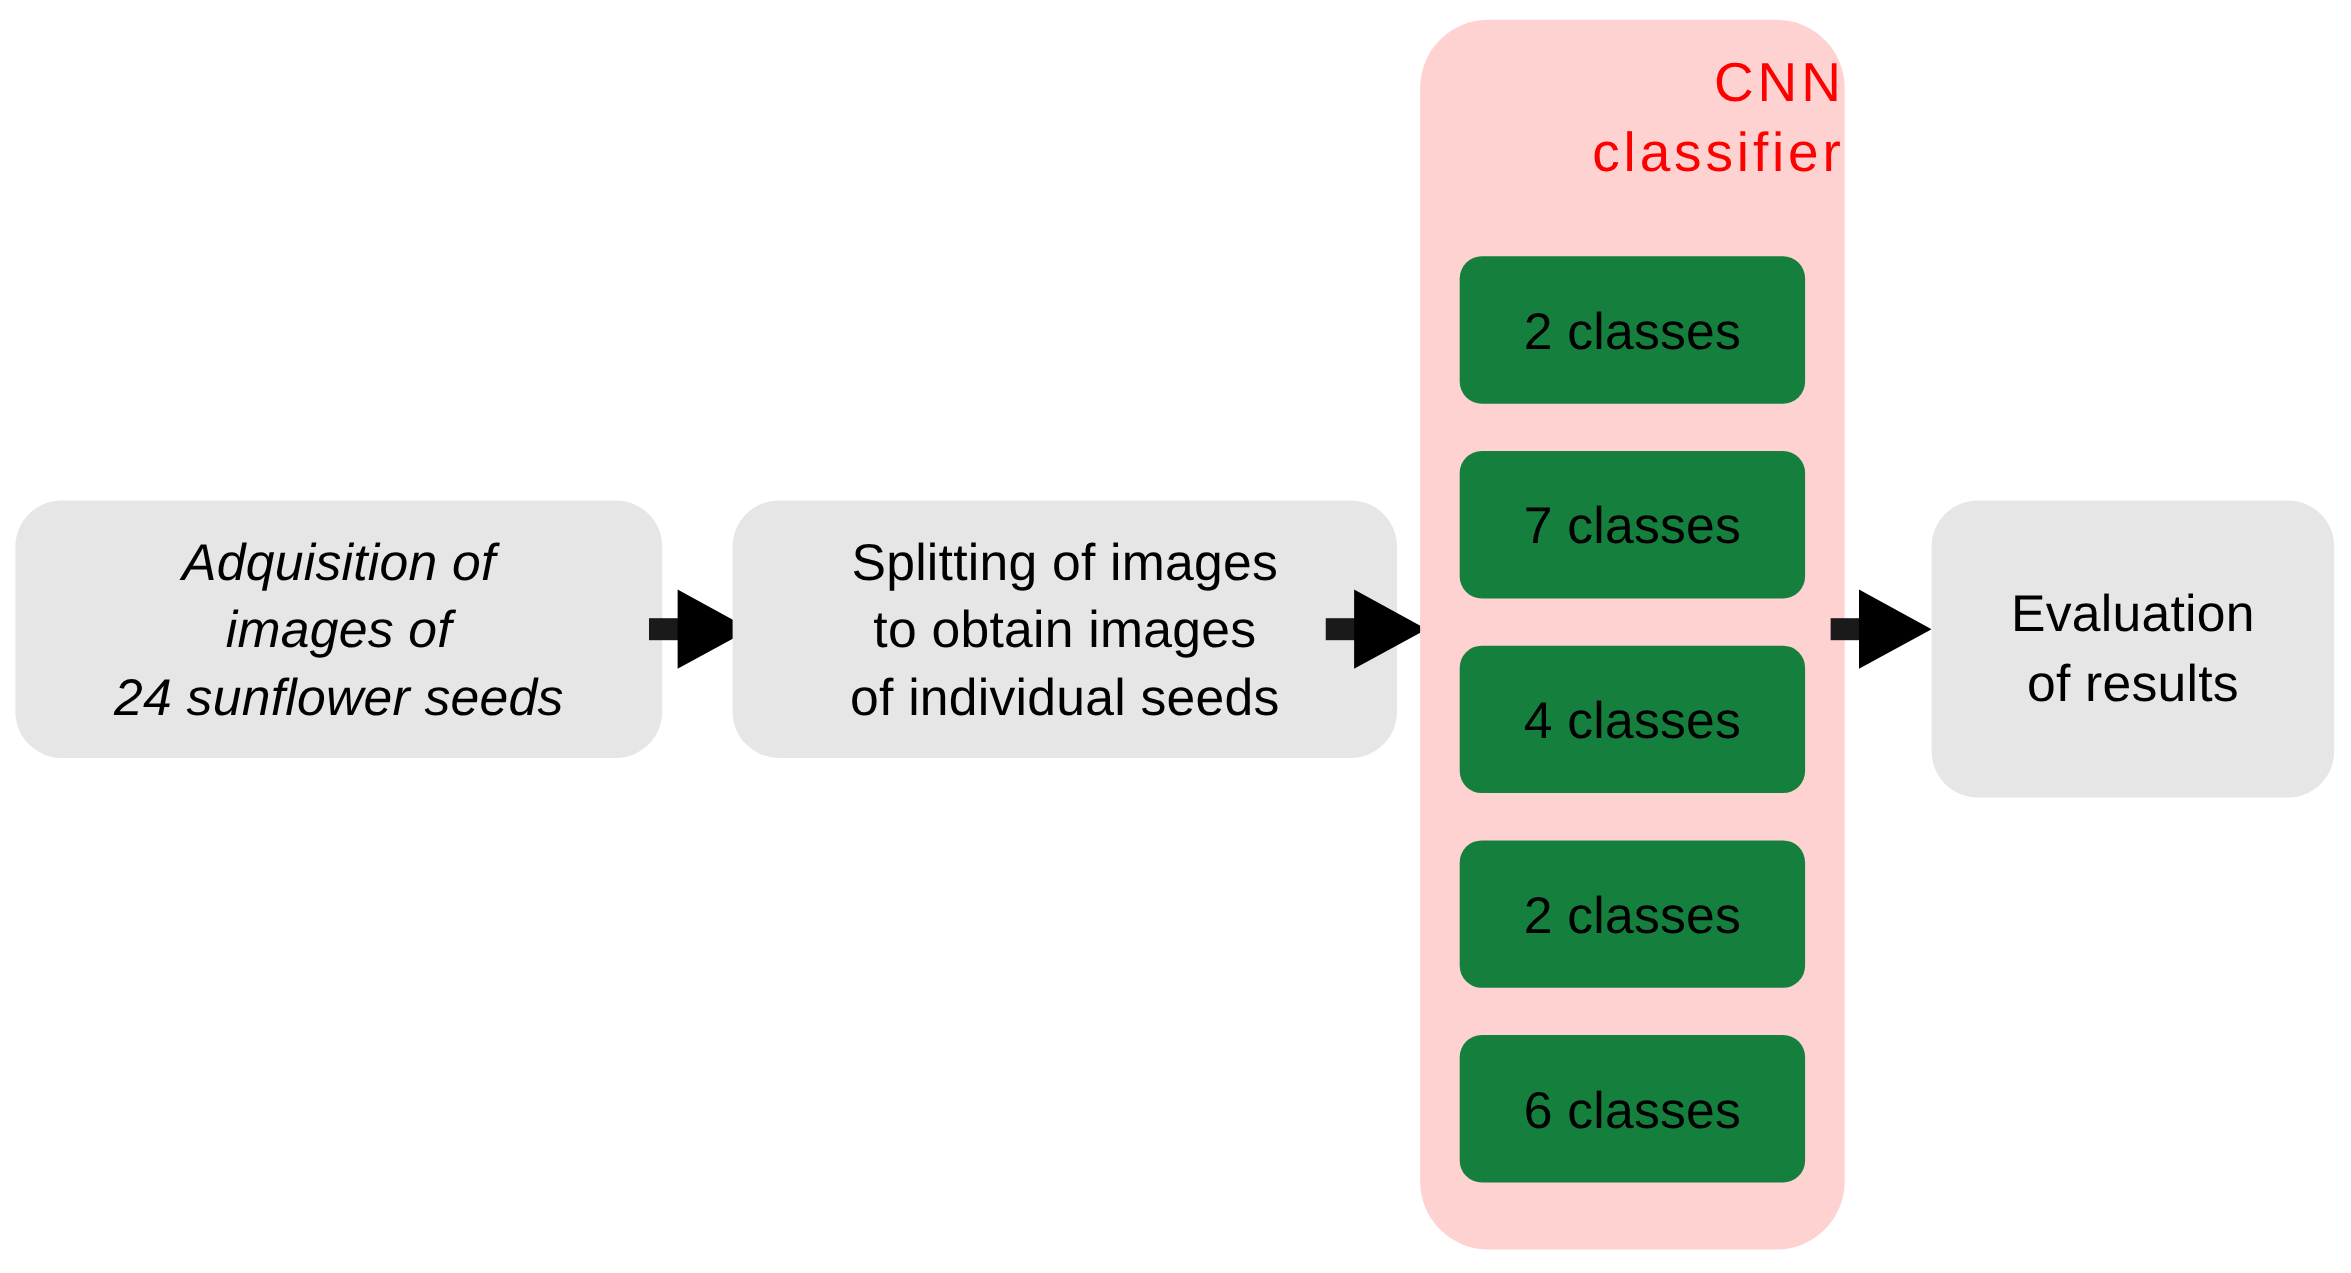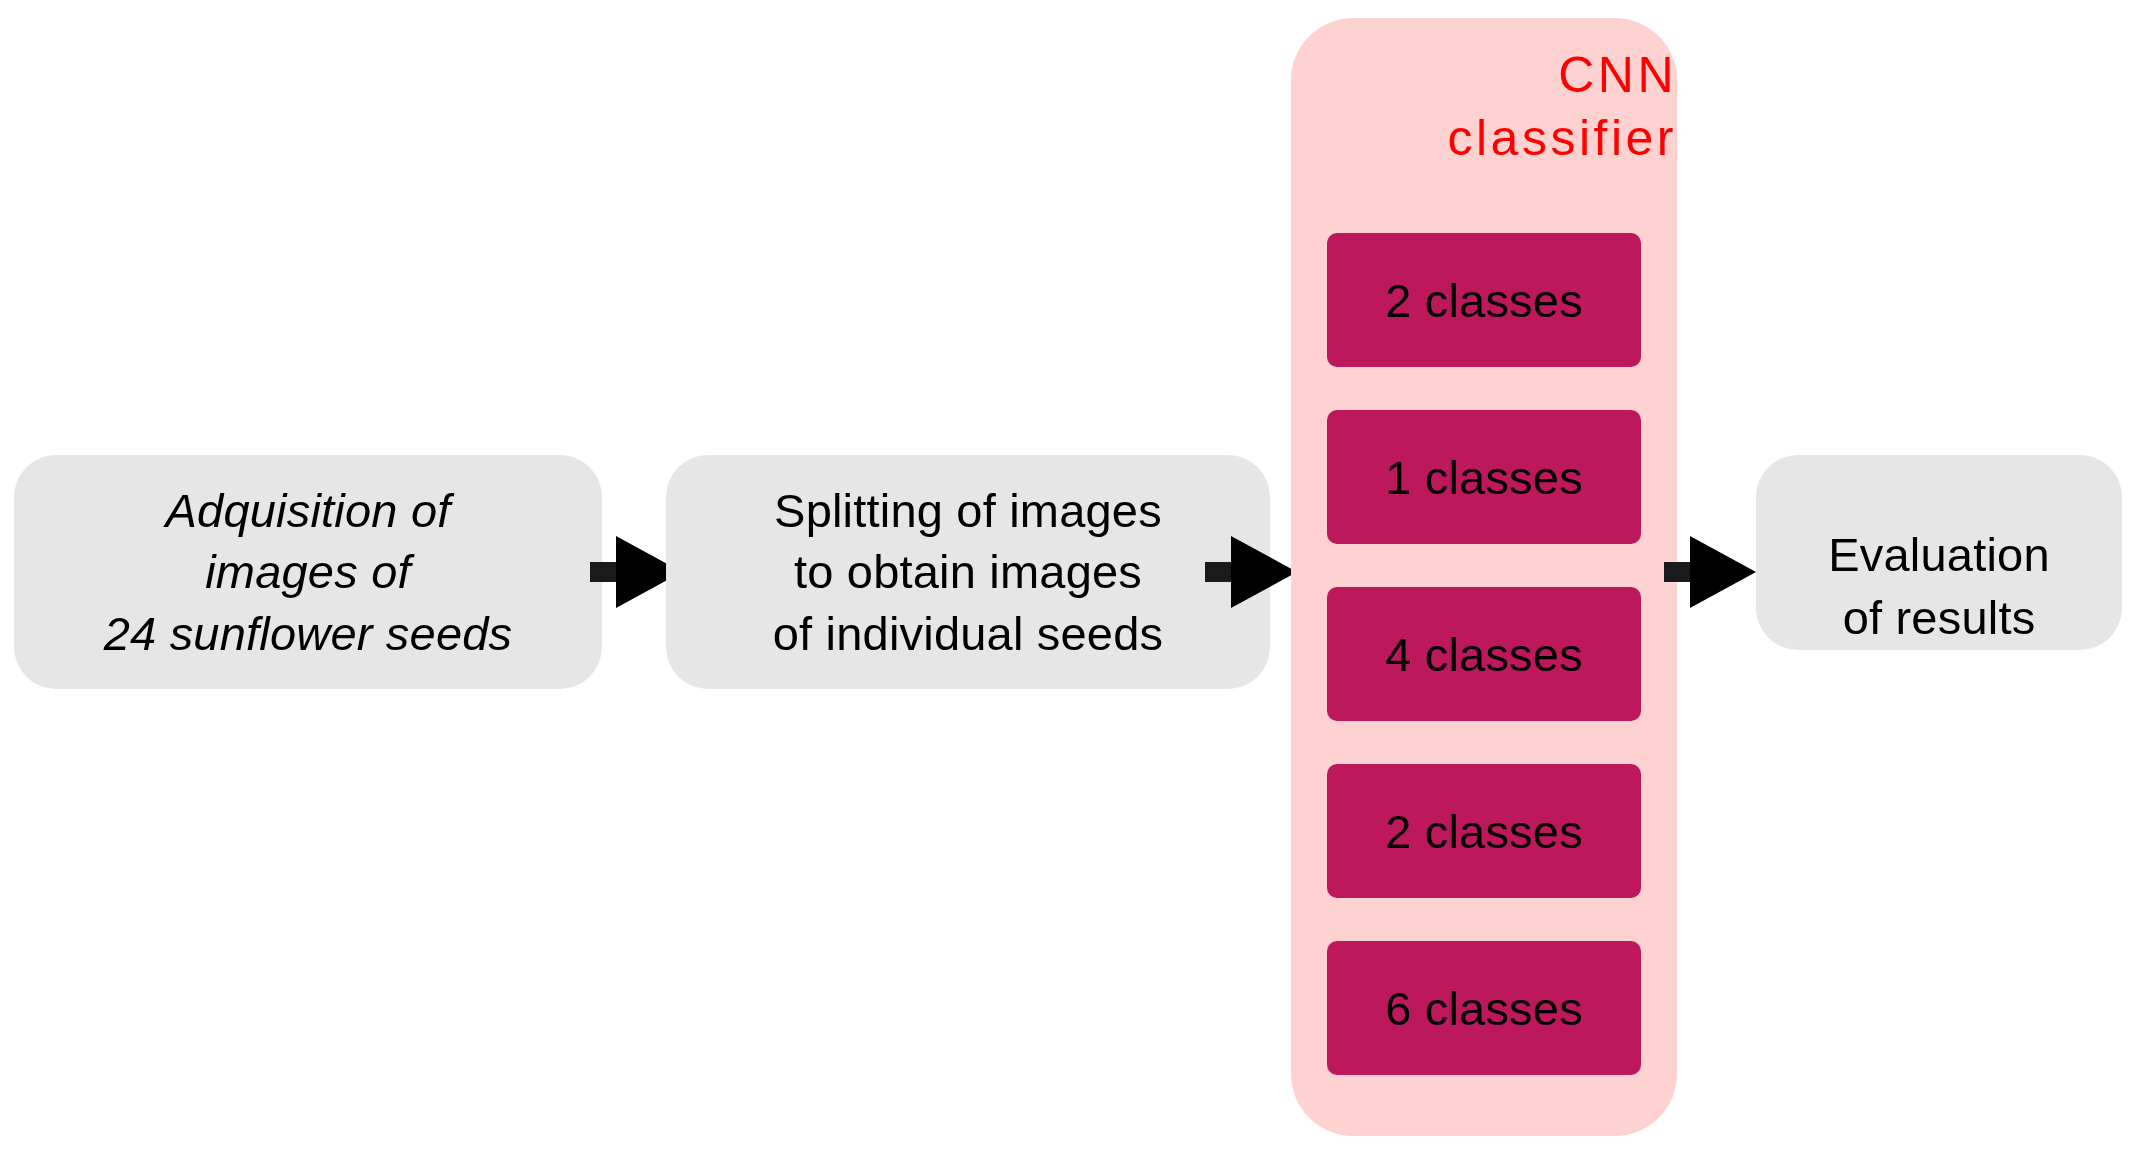--- a/index.html
+++ b/index.html
@@ -53,22 +53,21 @@
   #box-splitting {
     left: 666px;
     top: 455px;
     width: 604px;
     height: 234px;
   }
   #box-evaluation {
     left: 1756px;
     top: 455px;
     width: 366px;
-    height: 195px;
-    align-items: flex-end;
+    height: 270px;
   }
   #box-evaluation .box-label {
     line-height: 1.34;
   }
 
   
   #cnn-panel {
     position: absolute;
     left: 1291px;
     top: 18px;
@@ -94,22 +93,22 @@
   .class-list {
     position: absolute;
     left: 36px;
     top: 215px;
     width: 314px;
   }
   .class-box {
     position: relative;
     width: 314px;
     height: 134px;
-    background: #be185d;
-    border-radius: 10px;
+    background: #15803d;
+    border-radius: 20px;
     margin-bottom: 43px;
     display: flex;
     align-items: center;
     justify-content: center;
     box-sizing: border-box;
   }
   .class-box:last-child { margin-bottom: 0; }
   .class-box .class-label {
     color: #000000;
     font-size: 47px;
@@ -161,21 +160,21 @@
 
   <div id="cnn-panel">
     <div id="cnn-title">CNN
 classifier</div>
 
     <div class="class-list">
       <div class="class-box">
         <span class="class-label">2 classes</span>
       </div>
       <div class="class-box">
-        <span class="class-label">1 classes</span>
+        <span class="class-label">7 classes</span>
       </div>
       <div class="class-box">
         <span class="class-label">4 classes</span>
       </div>
       <div class="class-box">
         <span class="class-label">2 classes</span>
       </div>
       <div class="class-box">
         <span class="class-label">6 classes</span>
       </div>

